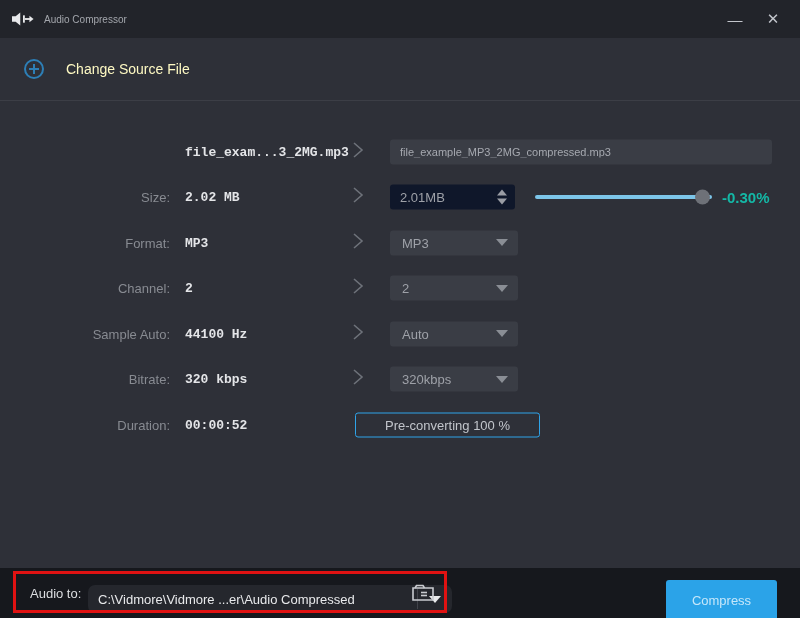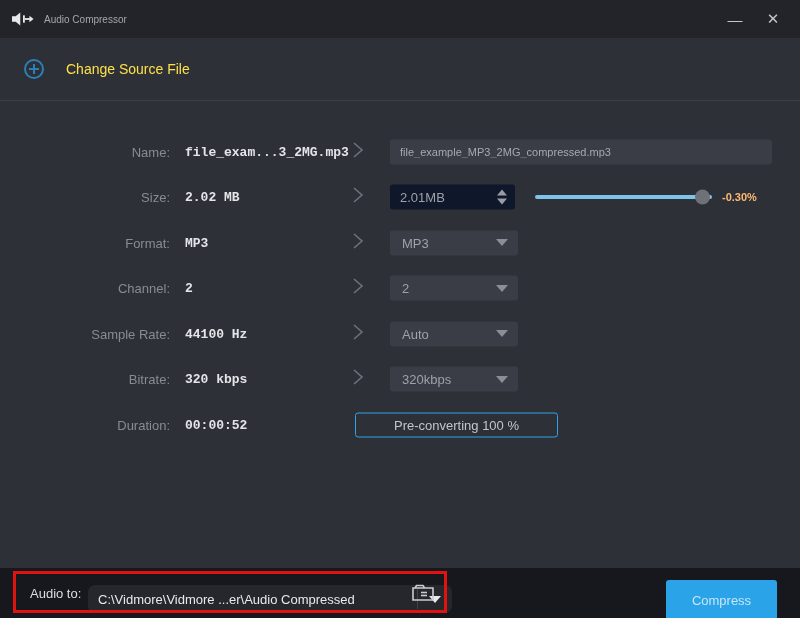--- a/index.html
+++ b/index.html
@@ -18,21 +18,21 @@
 
   
   .src-header { position:absolute; top:38px; left:0; width:800px; height:63px;
     border-bottom:1px solid #3c3e46; display:flex; align-items:center; }
   .change-src { display:flex; align-items:center; margin-left:24px; }
   .plus-circle { width:20px; height:20px; border:2px solid #2d7fb7; border-radius:50%;
     position:relative; }
   .plus-circle::before, .plus-circle::after { content:""; position:absolute; background:#2d7fb7; }
   .plus-circle::before { left:50%; top:3px; bottom:3px; width:2px; transform:translateX(-50%); }
   .plus-circle::after { top:50%; left:3px; right:3px; height:2px; transform:translateY(-50%); }
-  .change-src-label { margin-left:22px; color:#fde047; font-size:14px; }
+  .change-src-label { margin-left:22px; color:#fef9c3; font-size:14px; }
 
   
   .form { position:absolute; top:101px; left:0; width:800px; padding-top:28px; }
   .row { position:relative; height:45.5px; }
   .row-label { position:absolute; left:0; width:170px; text-align:right; top:50%;
     transform:translateY(-50%); color:#888b92; font-size:13px; }
   .row-value { position:absolute; left:185px; top:50%; transform:translateY(-50%);
     color:#e4e5e8; font-size:13px; font-weight:bold;font-family:Liberation Mono, monospace; }
   .chevron { position:absolute; left:352px; top:50%; transform:translateY(-50%); }
   .ctl { position:absolute; left:390px; top:50%; transform:translateY(-50%); }
@@ -55,23 +55,23 @@
     width:0; height:0; border-left:6px solid transparent; border-right:6px solid transparent;
     border-top:7px solid #8a8e95; }
 
   .slider-wrap { position:absolute; left:535px; width:177px; top:50%; transform:translateY(-50%);
     height:16px; }
   .slider-track { position:absolute; left:0; right:0; top:50%; transform:translateY(-50%);
     height:4px; background:#7cc5e9; border-radius:2px; }
   .slider-thumb { position:absolute; top:50%; left:160px; transform:translateY(-50%);
     width:15px; height:15px; border-radius:50%; background:#6e7178; }
   .pct-readout { position:absolute; left:722px; top:50%; transform:translateY(-50%);
-    color:#fdba74; font-size:11px; font-weight:bold; }
-
-  .preconvert-btn { width:203px; height:25px; background:transparent; border:1px solid #2fa3e8;
+    color:#14b8a6; font-size:15px; font-weight:bold; }
+
+  .preconvert-btn { width:185px; height:25px; background:transparent; border:1px solid #2fa3e8;
     border-radius:3px; color:#c2c5cb; font-size:13px; font-family:"Liberation Sans",sans-serif; }
 
   
   .footer { position:absolute; left:0; top:568px; width:800px; height:50px; background:#16181d; }
   .saveto-label { position:absolute; left:30px; top:50%; transform:translateY(-50%);
     color:#dcdee1; font-size:13px; }
   .path-combo { position:absolute; left:88px; top:17px; width:364px; height:28px;
     background:#25272d; border-radius:7px; display:flex; align-items:center; }
   .path-text { color:#e8e9eb; font-size:13px; padding-left:10px; white-space:nowrap;
     overflow:hidden; flex:1; }
@@ -111,21 +111,20 @@
   <div class="src-header">
     <div class="change-src">
       <span class="plus-circle"></span>
       <span class="change-src-label">Change Source File</span>
     </div>
   </div>
 
   <div class="form">
 
     <div class="row">
-      <span class="row-label">Name:</span>
       <span class="row-value">file_exam...3_2MG.mp3</span>
       <span class="chevron">
         <svg width="12" height="18" viewBox="0 0 12 18">
             <polyline points="2,2 10,9 2,16" fill="none" stroke="#6e727a" stroke-width="1.6"></polyline>
           </svg>
       </span>
       <input class="ctl text-input" readonly="" value="file_example_MP3_2MG_compressed.mp3" style="">
     </div>
 
     <div class="row">
@@ -172,21 +171,21 @@
             <polyline points="2,2 10,9 2,16" fill="none" stroke="#6e727a" stroke-width="1.6"></polyline>
           </svg>
       </span>
       <div class="ctl dropdown">
         <span class="dropdown-value">2</span>
         <span class="dd-arrow"></span>
       </div>
     </div>
 
     <div class="row">
-      <span class="row-label">Sample Rate:</span>
+      <span class="row-label">Sample Auto:</span>
       <span class="row-value">44100 Hz</span>
       <span class="chevron">
         <svg width="12" height="18" viewBox="0 0 12 18">
             <polyline points="2,2 10,9 2,16" fill="none" stroke="#6e727a" stroke-width="1.6"></polyline>
           </svg>
       </span>
       <div class="ctl dropdown">
         <span class="dropdown-value">Auto</span>
         <span class="dd-arrow"></span>
       </div>

